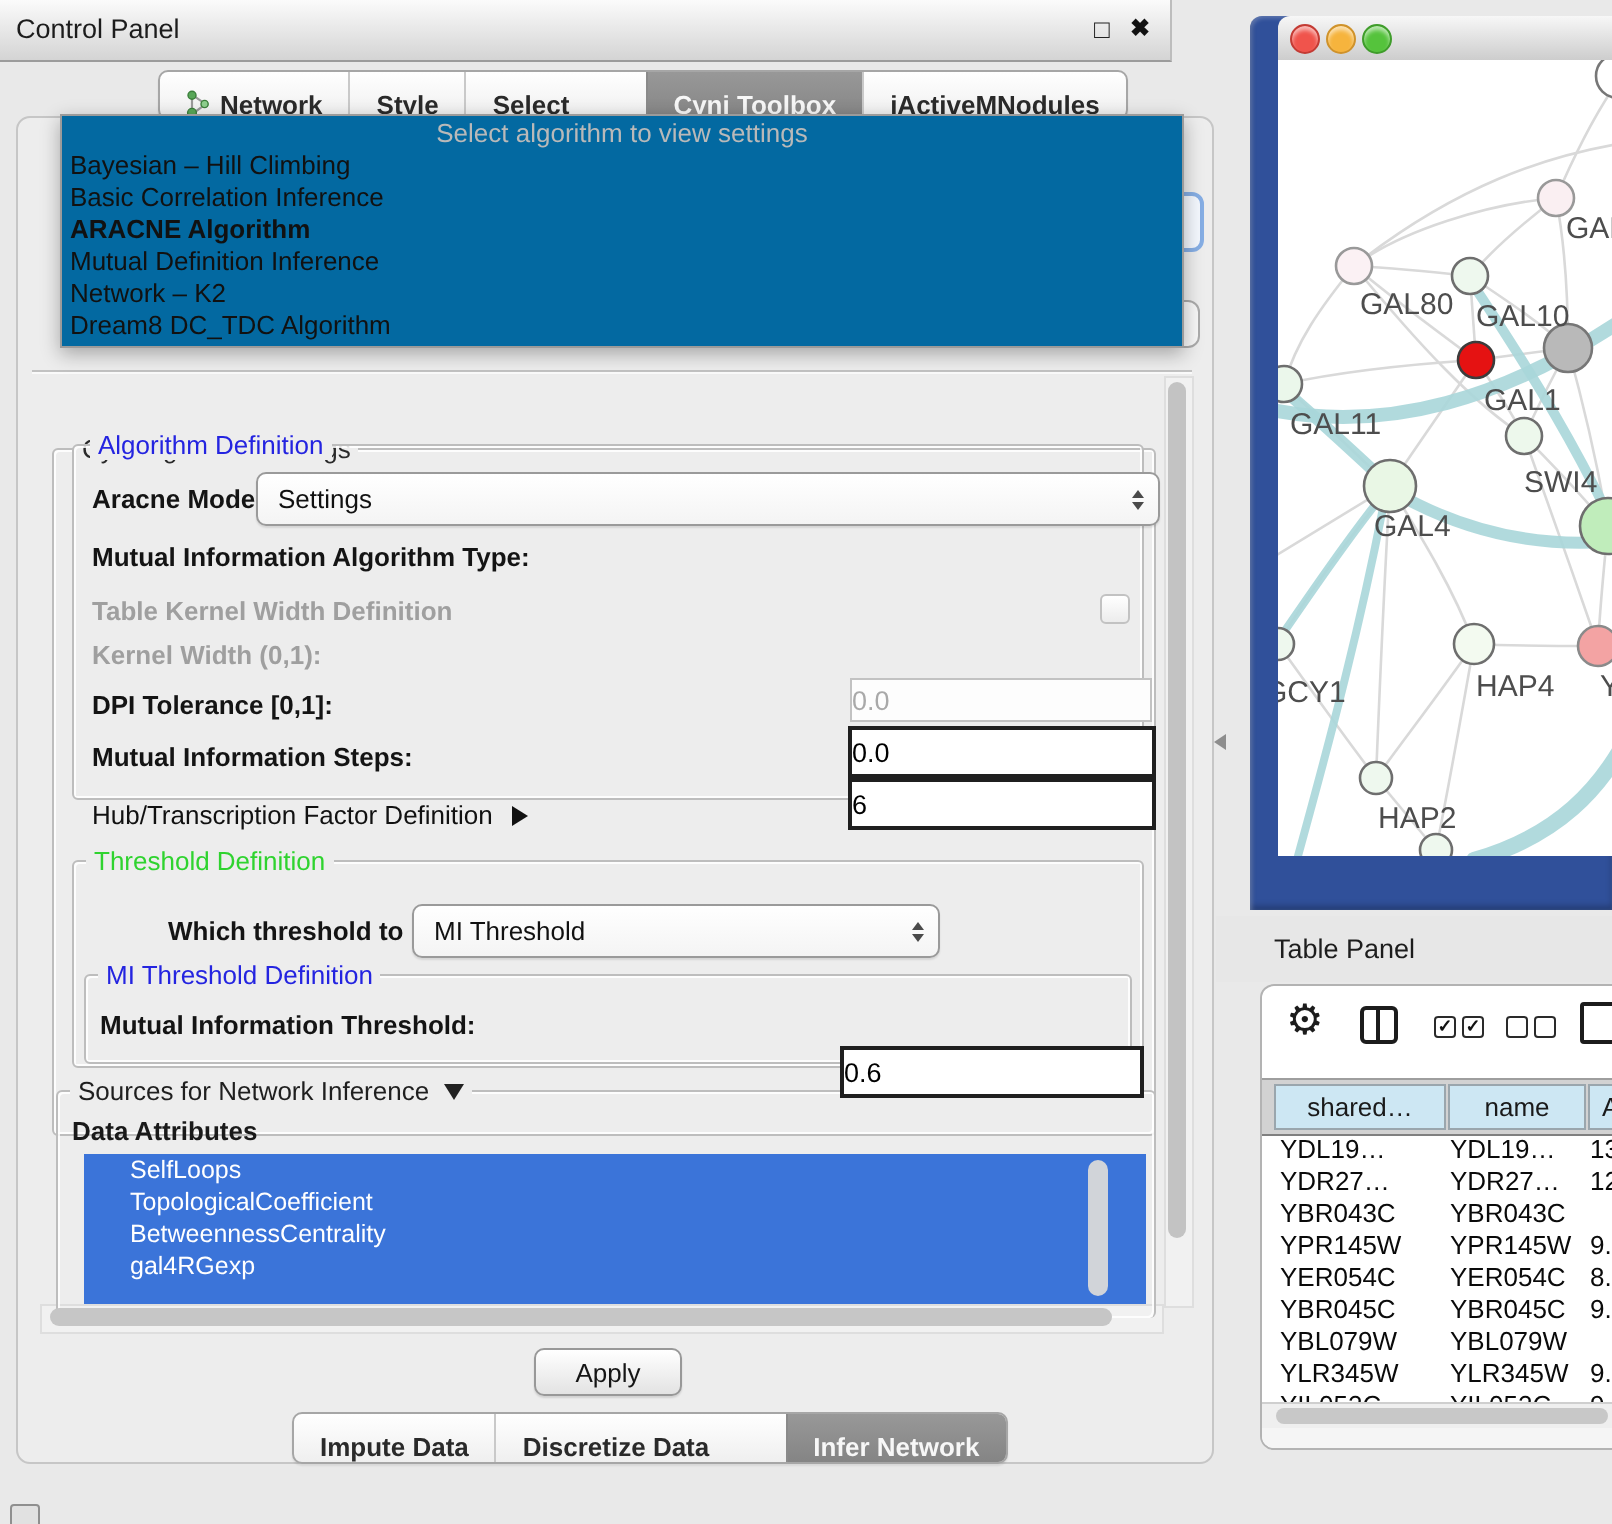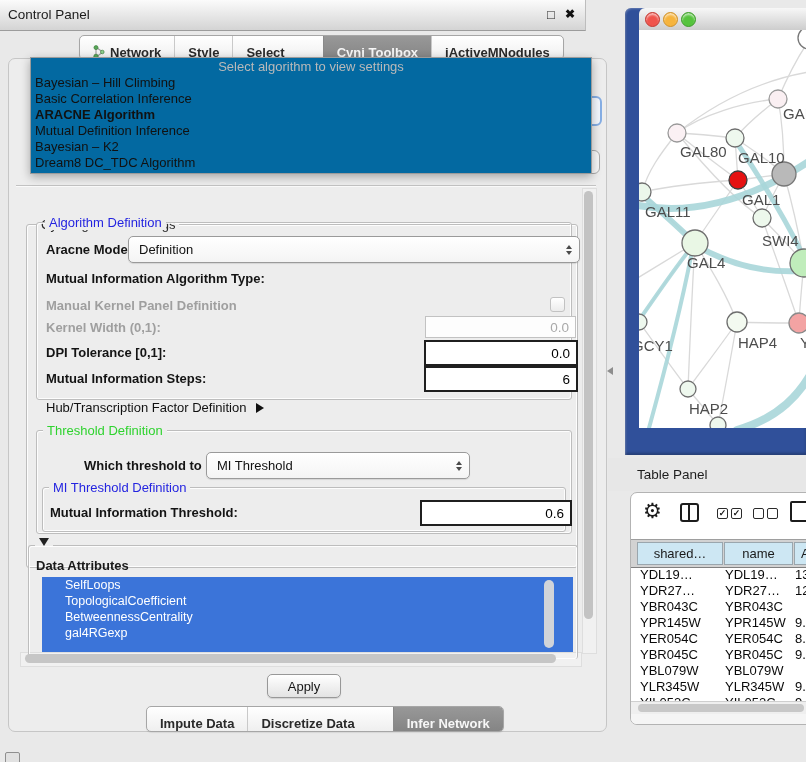--- a/index.html
+++ b/index.html
@@ -73,22 +73,22 @@
          display:flex;align-items:center;padding-left:10px;font-size:13px;color:#111;z-index:5;
          box-shadow:0 1px 1px rgba(0,0,0,.1);}
   .combo .arrows{position:absolute;right:7px;top:50%;transform:translateY(-50%);
                  display:flex;flex-direction:column;gap:2px;}
   .tri-up{width:0;height:0;border-left:3.5px solid transparent;border-right:3.5px solid transparent;border-bottom:4px solid #4a4a4a;}
   .tri-dn{width:0;height:0;border-left:3.5px solid transparent;border-right:3.5px solid transparent;border-top:4px solid #4a4a4a;}
   #cmb-aracne{left:128px;top:236px;width:440px;height:25px;}
   #cmb-mitype{left:277px;top:265px;width:291px;height:25px;}
   #cmb-which{left:206px;top:452px;width:252px;height:25px;}
 
-  .field{display:flex;align-items:center;justify-content:flex-end;padding-right:6px;
-         font-size:13.5px;background:#fff;z-index:5;}
+  .field{display:flex;align-items:center;justify-content:flex-start;padding-right:6px;
+         font-size:13.5px;background:#fff;z-index:5;margin-top:23px;}
   .field.strong{border:2px solid #1f1f1f;color:#000;}
   .field.dis{border:1px solid #c2c2c2;background:#fdfdfd;color:#a9a9a9;}
   #fld-kernel{left:425px;top:316px;width:143px;height:20px;}
   #fld-dpi{left:424px;top:340px;width:144px;height:22px;}
   #fld-steps{left:424px;top:366px;width:144px;height:22px;}
   #fld-mth{left:420px;top:500px;width:142px;height:22px;}
 
   #chk-manual{left:550px;top:297px;width:13px;height:13px;border:1px solid #c2c2c2;border-radius:3px;
               background:linear-gradient(#ffffff,#ececec);z-index:5;}
 
@@ -187,50 +187,50 @@
   <div class="abs frag" id="frag1"></div>
   <div class="abs frag" id="frag2"></div>
 
   <div class="abs" id="popup">
     <div id="popup-prompt">Select algorithm to view settings</div>
     <div id="popup-list">
         <div class="popup-item">Bayesian – Hill Climbing</div>
         <div class="popup-item">Basic Correlation Inference</div>
         <div class="popup-item sel">ARACNE Algorithm</div>
         <div class="popup-item">Mutual Definition Inference</div>
-        <div class="popup-item">Bayesian – K2</div>
+        <div class="popup-item">Network – K2</div>
         <div class="popup-item">Dream8 DC_TDC Algorithm</div>
       </div>
   </div>
 
   <div class="abs" id="etch-line"></div>
   <div class="abs" id="vscroll"></div>
   <div class="abs" id="vthumb"></div>
   <div class="abs" id="hscroll"></div>
   <div class="abs" id="hthumb"></div>
 
   <div class="abs groupbox" id="grp-cyni">
     <span class="grouptitle">Cyni Algorithm Settings</span>
   </div>
   <div class="abs groupbox" id="grp-algo">
     <span class="grouptitle">Algorithm Definition</span>
   </div>
 
   <span class="abs flabel" id="lbl-aracne">Aracne Mode:</span>
   <div class="abs combo" id="cmb-aracne">
-    <span>Definition</span>
+    <span>Settings</span>
     <span class="arrows">
         <span class="tri-up"></span>
         <span class="tri-dn"></span>
       </span>
   </div>
 
   <span class="abs flabel" id="lbl-mitype">Mutual Information Algorithm Type:</span>
 
-  <span class="abs flabel dis" id="lbl-manual">Manual Kernel Panel Definition</span>
+  <span class="abs flabel dis" id="lbl-manual">Table Kernel Width Definition</span>
   <div class="abs" id="chk-manual"></div>
 
   <span class="abs flabel dis" id="lbl-kernel">Kernel Width (0,1):</span>
   <div class="abs field dis" id="fld-kernel">
     <span>0.0</span>
   </div>
 
   <span class="abs flabel" id="lbl-dpi">DPI Tolerance [0,1]:</span>
   <div class="abs field strong" id="fld-dpi">
     <span>0.0</span>
@@ -262,20 +262,21 @@
   <div class="abs groupbox" id="grp-mithresh">
     <span class="grouptitle">MI Threshold Definition</span>
   </div>
   <span class="abs flabel" id="lbl-mth">Mutual Information Threshold:</span>
   <div class="abs field strong" id="fld-mth">
     <span>0.6</span>
   </div>
 
   <div class="abs groupbox" id="grp-sources">
     <span class="grouptitle">
+      <span>Sources for Network Inference</span>
       <span class="tri-down"></span>
     </span>
   </div>
   <span class="abs" id="lbl-dataattr">Data Attributes</span>
   <div class="abs" id="attr-list">
       <div class="attr-item">SelfLoops</div>
       <div class="attr-item">TopologicalCoefficient</div>
       <div class="attr-item">BetweennessCentrality</div>
       <div class="attr-item">gal4RGexp</div>
     </div>

